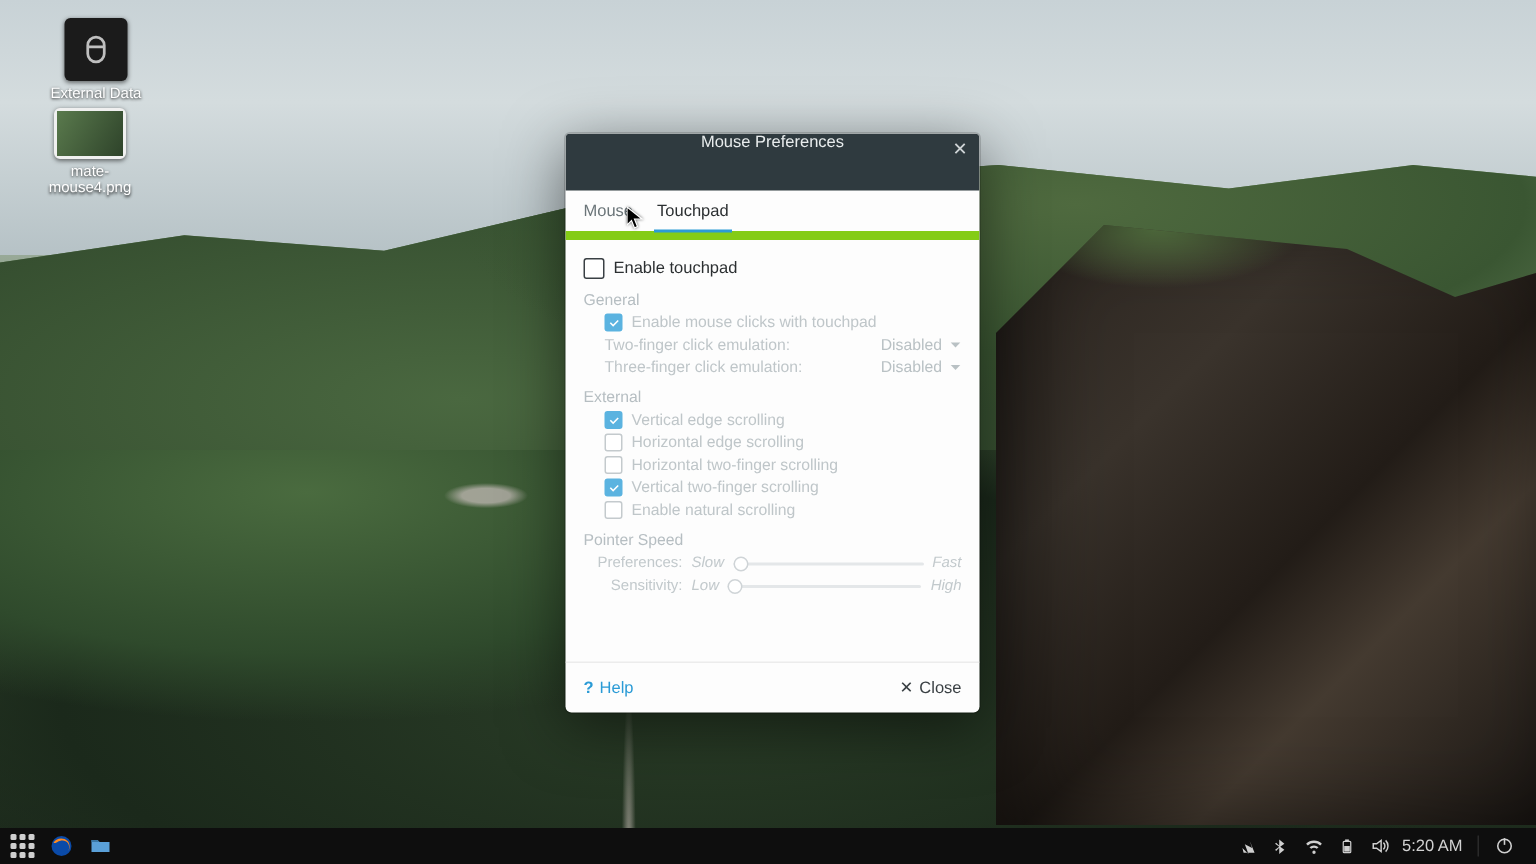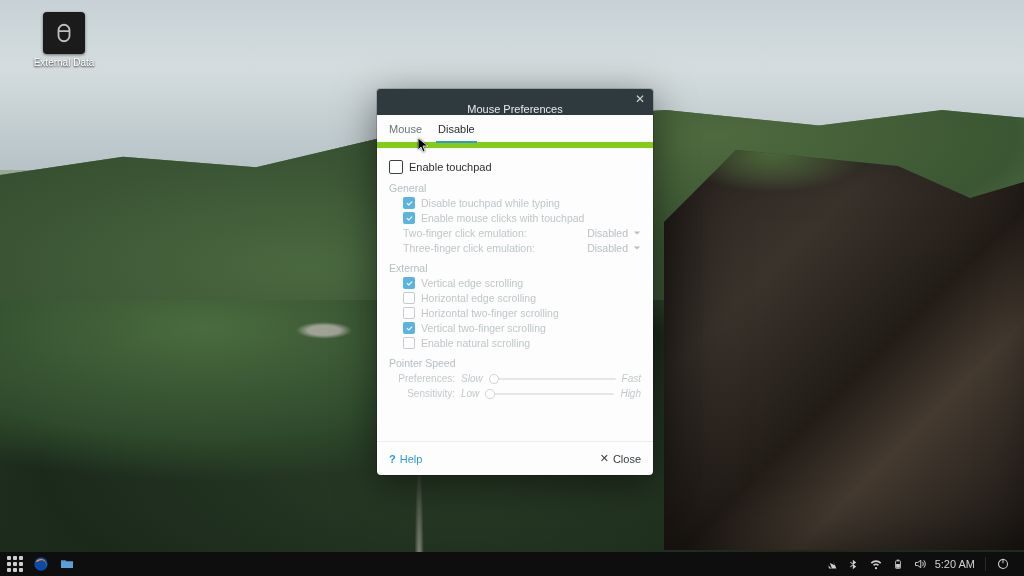--- a/index.html
+++ b/index.html
@@ -51,22 +51,22 @@
   .icon-png .iconbox { width:48px; height:34px; background:#2a2a2a; border:2px solid #f0f0f0; }
   .icon-png .thumb { width:100%; height:100%;
     background:linear-gradient(120deg,#5a7a4d,#2e432a); }
 
   .window {
     position:absolute; left:377px; top:89px; width:276px; height:386px;
     background:#fdfdfd; border-radius:3px 3px 4px 4px;
     box-shadow:0 10px 40px rgba(0,0,0,.5),0 0 0 1px rgba(0,0,0,.15);
     display:flex; flex-direction:column; overflow:hidden;
   }
-  .titlebar { height:26px; background:#2f3a3f; color:#e8eced; font-size:11px;
-    display:flex; align-items:flex-end; justify-content:center; position:relative; }
+  .titlebar { height:38px; background:#2f3a3f; color:#e8eced; font-size:11px;
+    display:flex; align-items:flex-start; justify-content:center; position:relative; }
   .titlebar .close { position:absolute; right:6px; top:3px; width:14px; height:14px;
     color:#cfd4d6; cursor:pointer; font-size:12px; line-height:14px; text-align:center; }
 
   .tabs { display:flex; gap:12px; padding:5px 10px 0; border-bottom:6px solid #84cc16;
     font-size:11px; }
   .tab { color:#6b7579; padding:3px 2px 6px; cursor:pointer; }
   .tab.active { color:#2b2f31; border-bottom:2px solid #2b9bd6; margin-bottom:-1px; }
 
   .content { flex:1; padding:9px 12px 6px; font-size:10.5px; color:#8f989c; overflow:hidden; }
   .row { display:flex; align-items:center; gap:6px; margin:3px 0 3px 0; }
@@ -126,47 +126,45 @@
 
   <div class="desktop-icon icon-ed">
     <div class="iconbox">
       <svg viewBox="0 0 24 24">
           <path d="M12 2a7 7 0 017 7v6a7 7 0 01-14 0V9a7 7 0 017-7zm0 2a5 5 0 00-5 5h10a5 5 0 00-5-5zm-5 7v4a5 5 0 0010 0v-4H7z"></path>
         </svg>
     </div>
     <div>External Data</div>
   </div>
 
+  <div class="desktop-icon icon-png">
+    <div class="iconbox">
+        <div class="thumb"></div>
+      </div>
+    <div>mate-mouse4.png</div>
+  </div>
 
   <div class="window">
     <div class="titlebar">
       <span>Mouse Preferences</span>
       <span class="close">✕</span>
     </div>
 
     <div class="tabs">
       <div class="tab">Mouse</div>
-      <div class="tab active">Disable</div>
+      <div class="tab active">Touchpad</div>
     </div>
 
     <div class="content">
       <div class="row">
         <span class="chk big"></span>
         <span class="lbl-enable">Enable touchpad</span>
       </div>
 
       <div class="section-head">General</div>
-      <div class="row indent">
-        <span class="chk on">
-            <svg viewBox="0 0 12 12">
-              <path d="M5 9L2 6l1-1 2 2 4-4 1 1z"></path>
-            </svg>
-          </span>
-        <span class="dim">Disable touchpad while typing</span>
-      </div>
       <div class="row indent">
         <span class="chk on">
             <svg viewBox="0 0 12 12">
               <path d="M5 9L2 6l1-1 2 2 4-4 1 1z"></path>
             </svg>
           </span>
         <span class="dim">Enable mouse clicks with touchpad</span>
       </div>
       <div class="selrow dim">
         <span>Two-finger click emulation:</span>

